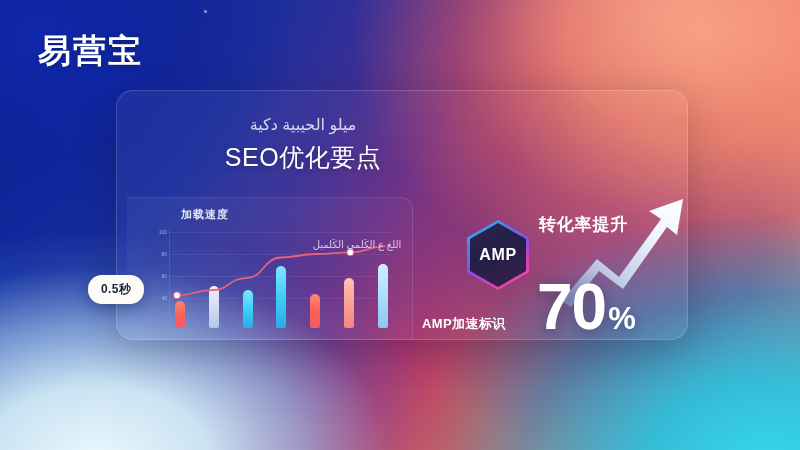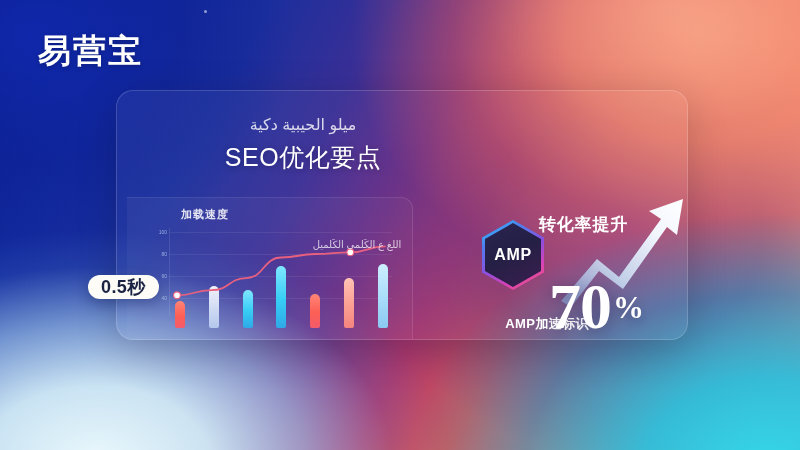--- a/index.html
+++ b/index.html
@@ -226,25 +226,25 @@
     width: 245px;
     height: 108px;
     overflow: visible;
   }
 
   
   #speed-badge {
     position: absolute;
     left: 88px;
     top: 275px;
-    padding: 0 13px;
+    padding: 6px 13px;
     border-radius: 14px;
     background: #fdfcf7;
     color: #1b2344;
-    font-size: 18px;
+    font-size: 12px;
     font-weight: bold;
     letter-spacing: 0.4px;
     box-shadow: 0 4px 14px rgba(8,18,70,0.33);
     white-space: nowrap;
   }
 
   
   #keyword-block {
     position: absolute;
     left: 160px;
@@ -264,24 +264,24 @@
     font-size: 16px;
     font-weight: bold;
     color: #ffffff;
     letter-spacing: 0.5px;
     white-space: nowrap;
   }
 
   
   #amp-block {
     position: absolute;
-    left: 320px;
+    left: 305px;
     top: 129px;
     width: 152px;
-    text-align: right;
+    text-align: left;
   }
   #amp-hex-wrap {
     position: relative;
     width: 62px;
     height: 70px;
     margin: 0 auto;
   }
   .hex {
     position: absolute;
     inset: 0;
@@ -337,26 +337,25 @@
   }
   #arrow-svg {
     position: absolute;
     left: 28px;
     top: -2px;
     width: 128px;
     height: 118px;
   }
   #conv-value {
     position: absolute;
-    left: 20px;
+    left: 8px;
     bottom: 2px;
     display: flex;
-    align-items: center;
-    color: #ffffff;
-    font-family: Liberation Serif, serif;
+    align-items: flex-end;
+    color: #ffffff;
   }
   #conv-number {
     font-size: 64px;
     font-weight: bold;
     line-height: 0.92;
     letter-spacing: -1px;
     text-shadow: 0 3px 14px rgba(10,10,50,0.32);
   }
   #conv-percent {
     font-size: 31px;

